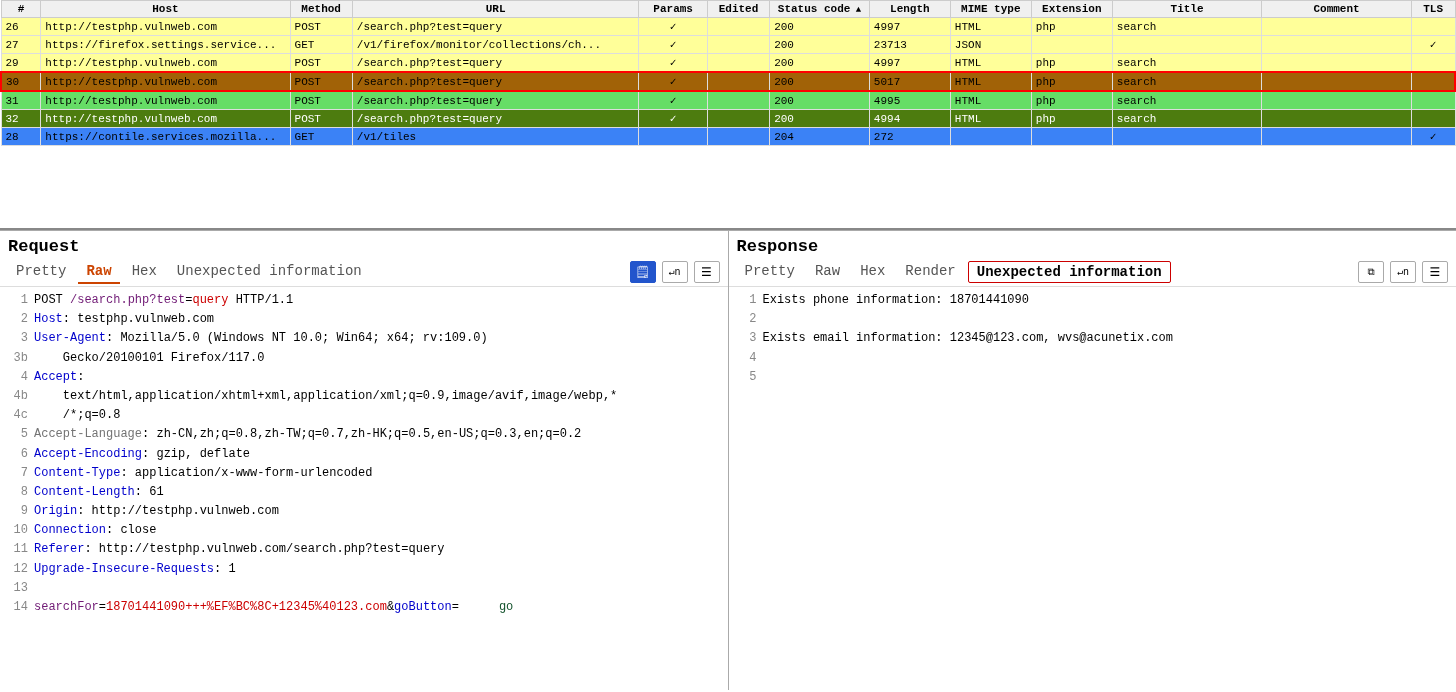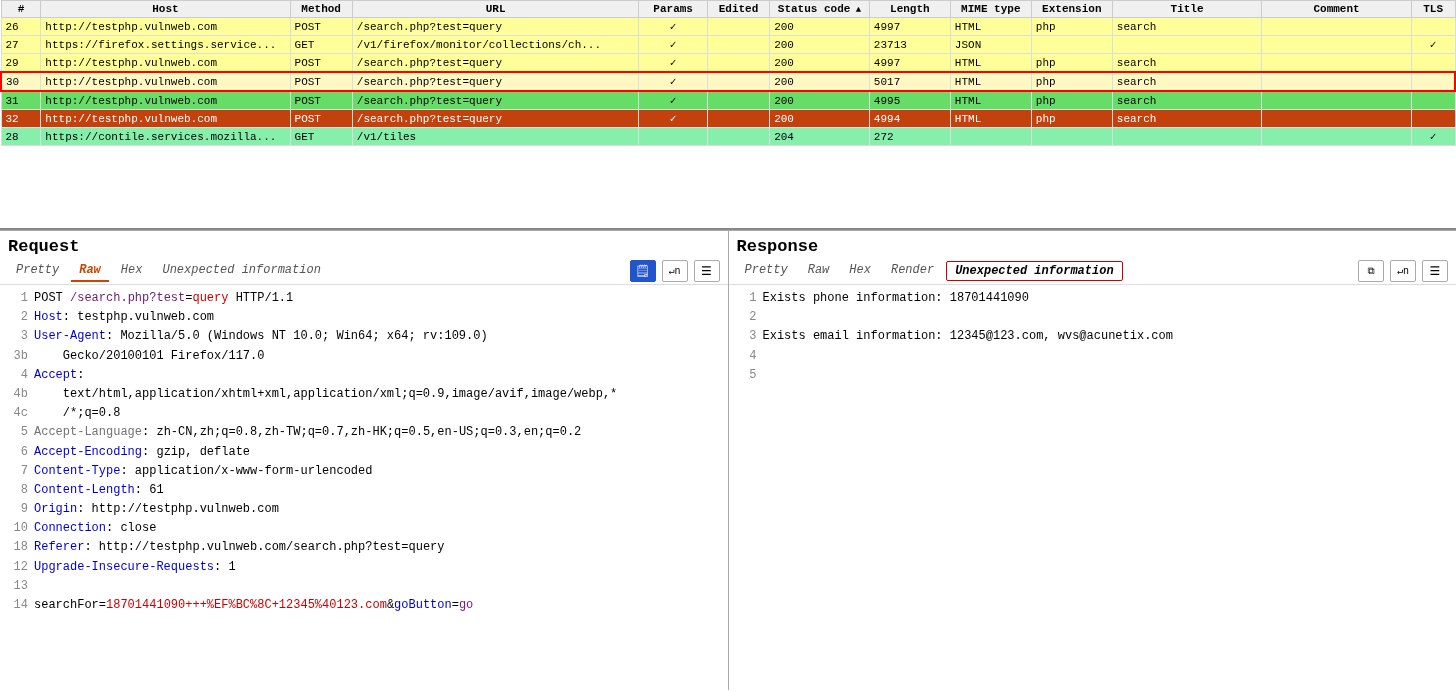--- a/index.html
+++ b/index.html
@@ -49,24 +49,24 @@
     .col-edited { width: 50px; text-align: center; }
     .col-status { width: 80px; text-align: center; }
     .col-length { width: 65px; text-align: center; }
     .col-mime { width: 65px; text-align: center; }
     .col-ext { width: 65px; text-align: center; }
     .col-title { width: 120px; }
     .col-comment { width: 120px; }
     .col-tls { width: 35px; text-align: center; }
 
     .row-yellow { background-color: #ffff99; }
-    .row-green-selected { background-color: #fef9c3; color: #000; border: 2px solid red; }
+    .row-green-selected { background-color: #a16207; color: #000; border: 2px solid red; }
     .row-green { background-color: #66dd66; margin-left: 8px; }
-    .row-red { background-color: #c2410c; color: #fff; }
-    .row-white { background-color: #86efac; }
+    .row-red { background-color: #4d7c0f; color: #fff; }
+    .row-white { background-color: #3b82f6; }
     .row-yellow td, .row-green-selected td, .row-green td, .row-red td { }
 
     
     .bottom-section {
       display: flex;
       height: 460px;
       border-top: 1px solid #aaa;
     }
     .pane {
       flex: 1;
@@ -86,24 +86,23 @@
       display: flex;
       align-items: center;
       padding: 2px 8px;
       border-bottom: 1px solid #ddd;
       gap: 4px;
       background: #fff;
     }
     .tab-item {
       padding: 3px 8px;
       cursor: pointer;
-      font-size: 12px;
+      font-size: 14px;
       color: #555;
       border-bottom: 2px solid transparent;
-      font-style: italic;
     }
     .tab-item.active {
       color: #cc4400;
       border-bottom: 2px solid #cc4400;
       font-weight: bold;
     }
     .tab-item.active-box {
       border: 1.5px solid #cc0000;
       border-radius: 2px;
       color: #000;
@@ -318,24 +317,24 @@
         <div class="req-line"><span class="line-num">3b</span><span>    Gecko/20100101 Firefox/117.0</span></div>
         <div class="req-line"><span class="line-num">4</span><span style="color: rgb(0, 0, 204);">Accept</span><span>:</span></div>
         <div class="req-line"><span class="line-num">4b</span><span>    text/html,application/xhtml+xml,application/xml;q=0.9,image/avif,image/webp,*</span></div>
         <div class="req-line"><span class="line-num">4c</span><span>    /*;q=0.8</span></div>
         <div class="req-line"><span class="line-num">5</span><span style="color: #737373;">Accept-Language</span><span>: zh-CN,zh;q=0.8,zh-TW;q=0.7,zh-HK;q=0.5,en-US;q=0.3,en;q=0.2</span></div>
         <div class="req-line"><span class="line-num">6</span><span style="color: rgb(0, 0, 204);">Accept-Encoding</span><span>: gzip, deflate</span></div>
         <div class="req-line"><span class="line-num">7</span><span style="color: rgb(0, 0, 204);">Content-Type</span><span>: application/x-www-form-urlencoded</span></div>
         <div class="req-line"><span class="line-num">8</span><span style="color: rgb(0, 0, 204);">Content-Length</span><span>: 61</span></div>
         <div class="req-line"><span class="line-num">9</span><span style="color: rgb(0, 0, 204);">Origin</span><span>: http://testphp.vulnweb.com</span></div>
         <div class="req-line"><span class="line-num">10</span><span style="color: rgb(0, 0, 204);">Connection</span><span>: close</span></div>
-        <div class="req-line"><span class="line-num">18</span><span style="color: rgb(0, 0, 204);">Referer</span><span>: http://testphp.vulnweb.com/search.php?test=query</span></div>
+        <div class="req-line"><span class="line-num">11</span><span style="color: rgb(0, 0, 204);">Referer</span><span>: http://testphp.vulnweb.com/search.php?test=query</span></div>
         <div class="req-line"><span class="line-num">12</span><span style="color: rgb(0, 0, 204);">Upgrade-Insecure-Requests</span><span>: 1</span></div>
         <div class="req-line"><span class="line-num">13</span><span></span></div>
-        <div class="req-line"><span class="line-num">14</span><span style="color: #000000; text-align: right;">searchFor</span><span>=</span><span style="color: rgb(204, 0, 0);">18701441090+++%EF%BC%8C+12345%40123.com</span><span>&amp;</span><span style="color: rgb(0, 0, 204);">goButton</span><span>=</span><span style="color: #701a75;">go</span></div>
+        <div class="req-line"><span class="line-num">14</span><span style="color: #701a75; text-align: right;">searchFor</span><span>=</span><span style="color: rgb(204, 0, 0);">18701441090+++%EF%BC%8C+12345%40123.com</span><span>&amp;</span><span style="color: rgb(0, 0, 204);">goButton</span><span>=</span><span style="color: #14532d; margin-left: 40px;">go</span></div>
       </div>
   </div>
 
   <div class="pane">
     <div class="pane-header">Response</div>
     <div class="pane-tabs">
       <span class="tab-item">Pretty</span>
       <span class="tab-item">Raw</span>
       <span class="tab-item">Hex</span>
       <span class="tab-item">Render</span>

